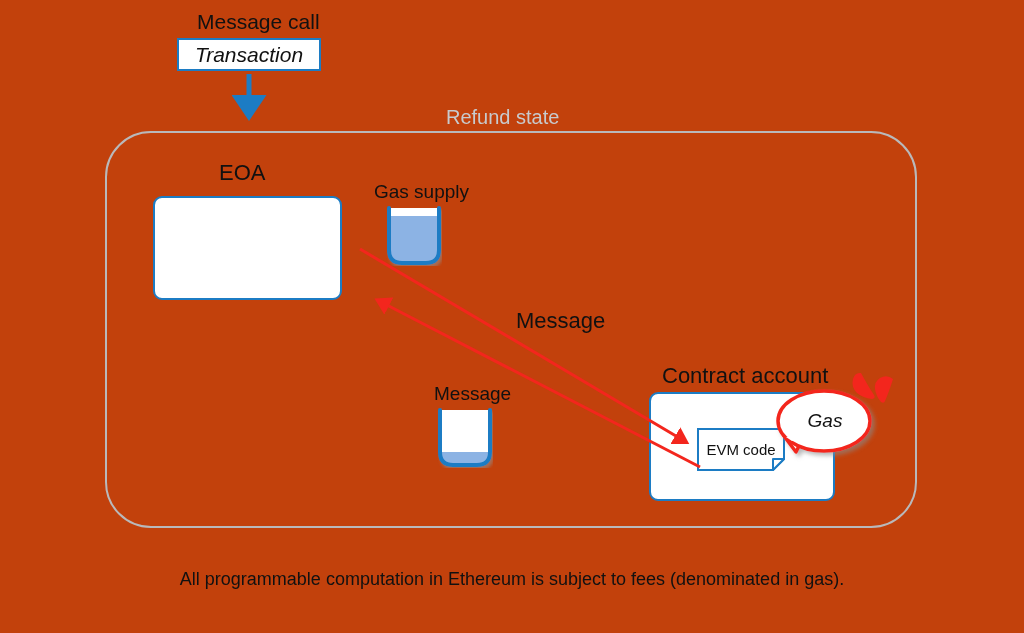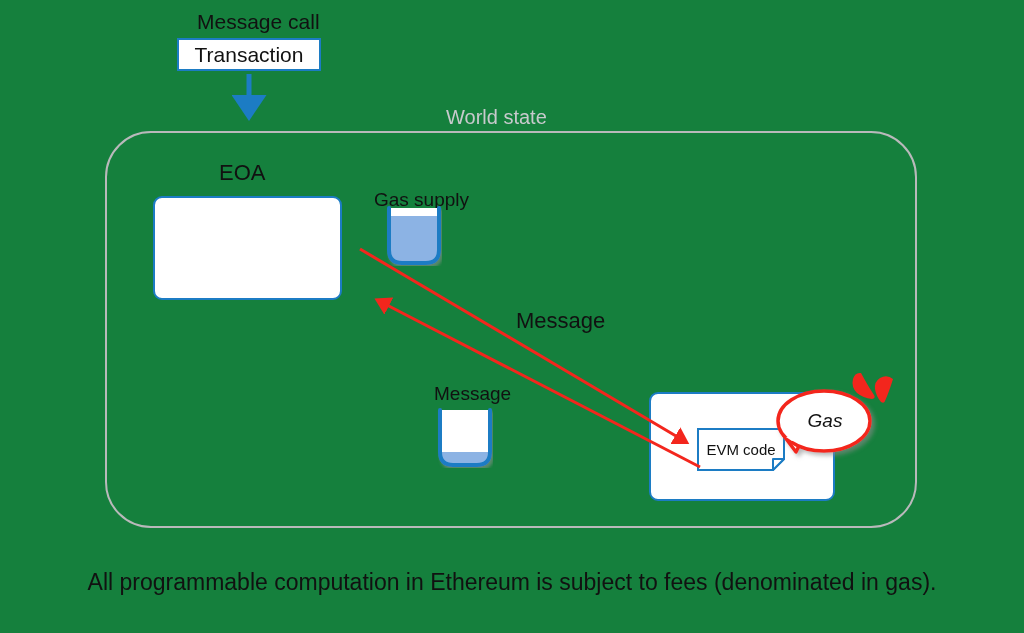--- a/index.html
+++ b/index.html
@@ -4,21 +4,21 @@
 <style>
   html, body {
     margin: 0;
     padding: 0;
     background: #ffffff;
   }
   #canvas {
     position: relative;
     width: 1024px;
     height: 633px;
-    background: #15803d;
+    background: #c2410c;
     font-family: "Liberation Sans", sans-serif;
     overflow: hidden;
   }
   .lbl {
     position: absolute;
     color: #111111;
     white-space: nowrap;
   }
 
   
@@ -34,20 +34,21 @@
     left: 177px;
     top: 38px;
     width: 144px;
     height: 33px;
     border: 2px solid #1c7cc4;
     background: #ffffff;
     box-sizing: border-box;
     display: flex;
     align-items: center;
     justify-content: center;
+    font-style: italic;
   }
   #transaction-box .t {
     font-size: 21px;
     color: #111111;
   }
 
   
   #world-state-box {
     position: absolute;
     left: 105px;
@@ -119,21 +120,21 @@
     justify-content: center;
     font-size: 15px;
     color: #111111;
     z-index: 3;
   }
 
   
   .beaker-label {
     font-size: 19px;
   }
-  #gas-supply-label { left: 374px; top: 181px; margin-top: 8px; }
+  #gas-supply-label { left: 374px; top: 181px; }
   #refund-label { left: 434px; top: 383px; }
 
   .beaker {
     position: absolute;
   }
 
   
   #message-label {
     left: 516px;
     top: 308px;
@@ -156,21 +157,21 @@
     font-style: italic;
   }
 
   
   #caption {
     position: absolute;
     left: 0;
     top: 569px;
     width: 1024px;
     text-align: center;
-    font-size: 23px;
+    font-size: 18px;
     color: #111111;
   }
 
   svg.overlay {
     position: absolute;
     left: 0;
     top: 0;
     width: 1024px;
     height: 633px;
     pointer-events: none;
@@ -180,26 +181,27 @@
 <body>
 
 <div id="canvas">
 
   <div class="lbl" id="message-call-label">Message call</div>
 
   <div id="transaction-box">
     <span class="t">Transaction</span>
   </div>
 
-  <div class="lbl" id="world-state-label">World state</div>
+  <div class="lbl" id="world-state-label">Refund state</div>
   <div id="world-state-box"></div>
 
   <div class="lbl" id="eoa-label">EOA</div>
   <div id="eoa-box"></div>
 
+  <div class="lbl" id="contract-label">Contract account</div>
   <div id="contract-box"></div>
 
   <div id="evm-code-box">
     <svg width="88" height="43" viewBox="0 0 88 43">
       <path d="M1,1 L87,1 L87,31 L76,42 L1,42 Z" fill="#ffffff" stroke="#1c7cc4" stroke-width="2"></path>
       <path d="M87,31 L76,31 L76,42 Z" fill="#ffffff" stroke="#1c7cc4" stroke-width="2" stroke-linejoin="round"></path>
     </svg>
     <span class="evm-text">EVM code</span>
   </div>
 

